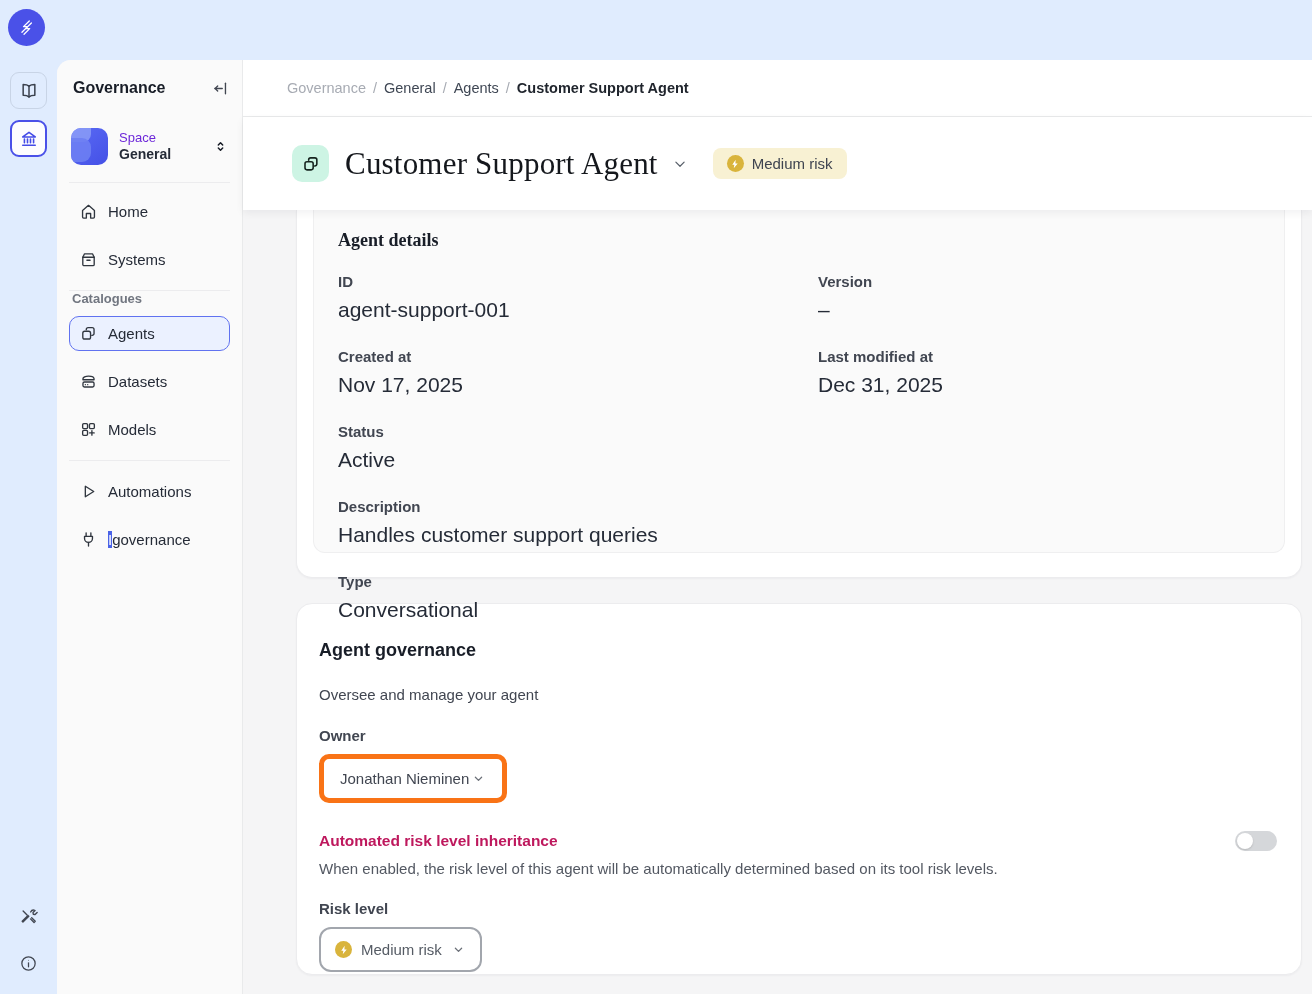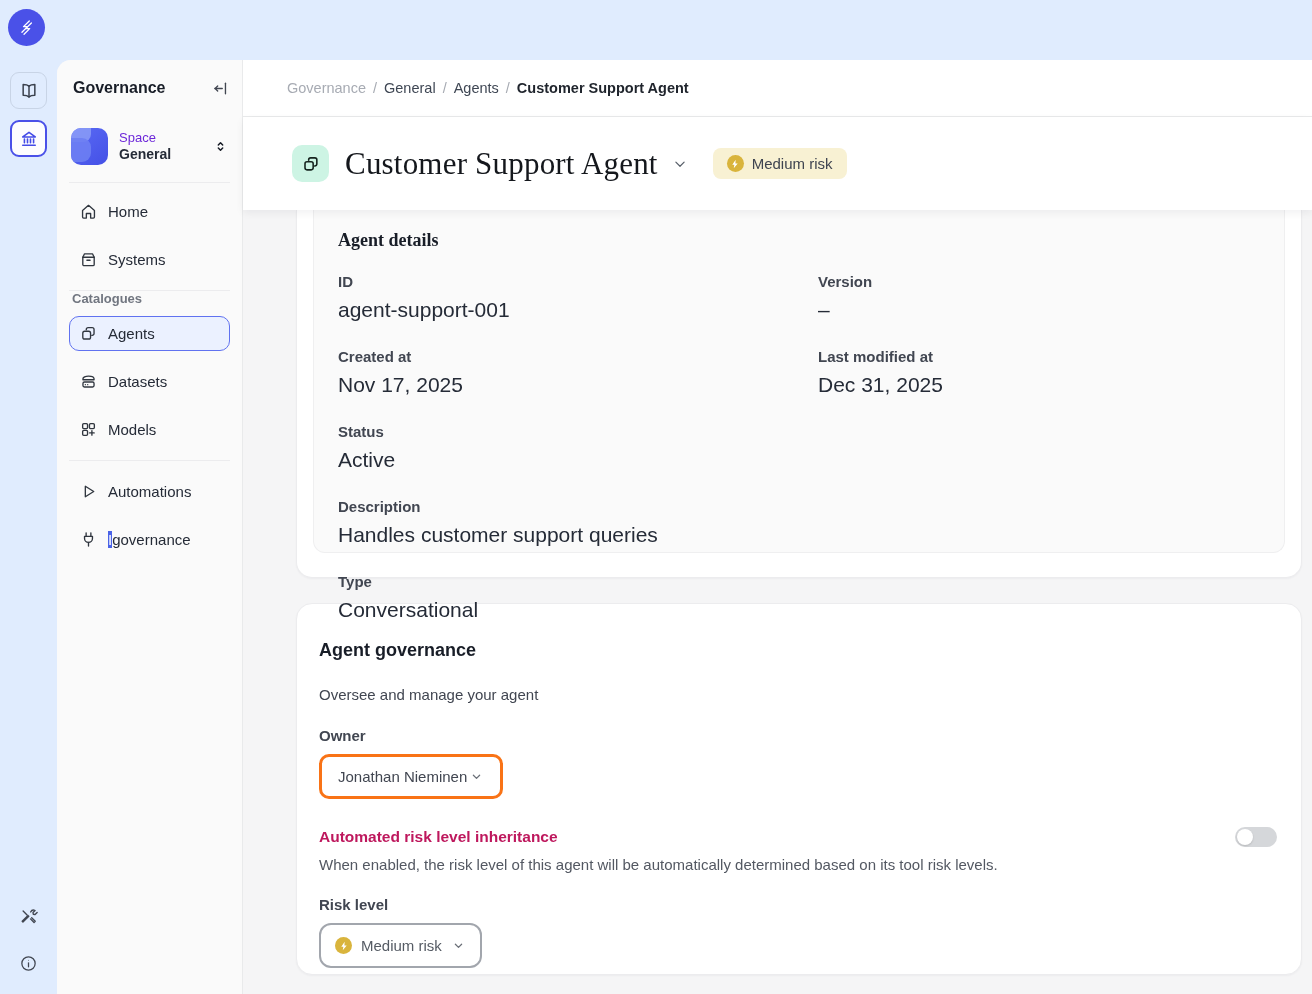--- a/index.html
+++ b/index.html
@@ -169,21 +169,21 @@
     background:#fff; border:1px solid #ececee; border-radius:16px;
     height:372px; box-shadow:0 1px 2px rgba(16,24,40,.04);
     padding:36px 24px 0 22px;
   }
   .card2 .card-title{ margin-bottom:25px; }
   .card-subtitle{ font-size:15px; color:#414651; margin-bottom:24px; }
   .ctl-label{ font-size:15px; font-weight:700; color:#414651; margin-bottom:10px; }
 
   .select{
     display:inline-flex; align-items:center; gap:2px;
-    background:#fff; border:3px solid #f97316; border-radius:10px;
+    background:#fff; border:5px solid #f97316; border-radius:10px;
     padding:11px 16px; font-size:15px; color:#414651; cursor:pointer;
   }
   .select .chev{ color:#6b7078; display:flex; }
 
   .owner-row{ margin-bottom:28px; }
 
   .inh-row{
     display:flex; align-items:center; justify-content:space-between;
     margin-bottom:9px;
   }

